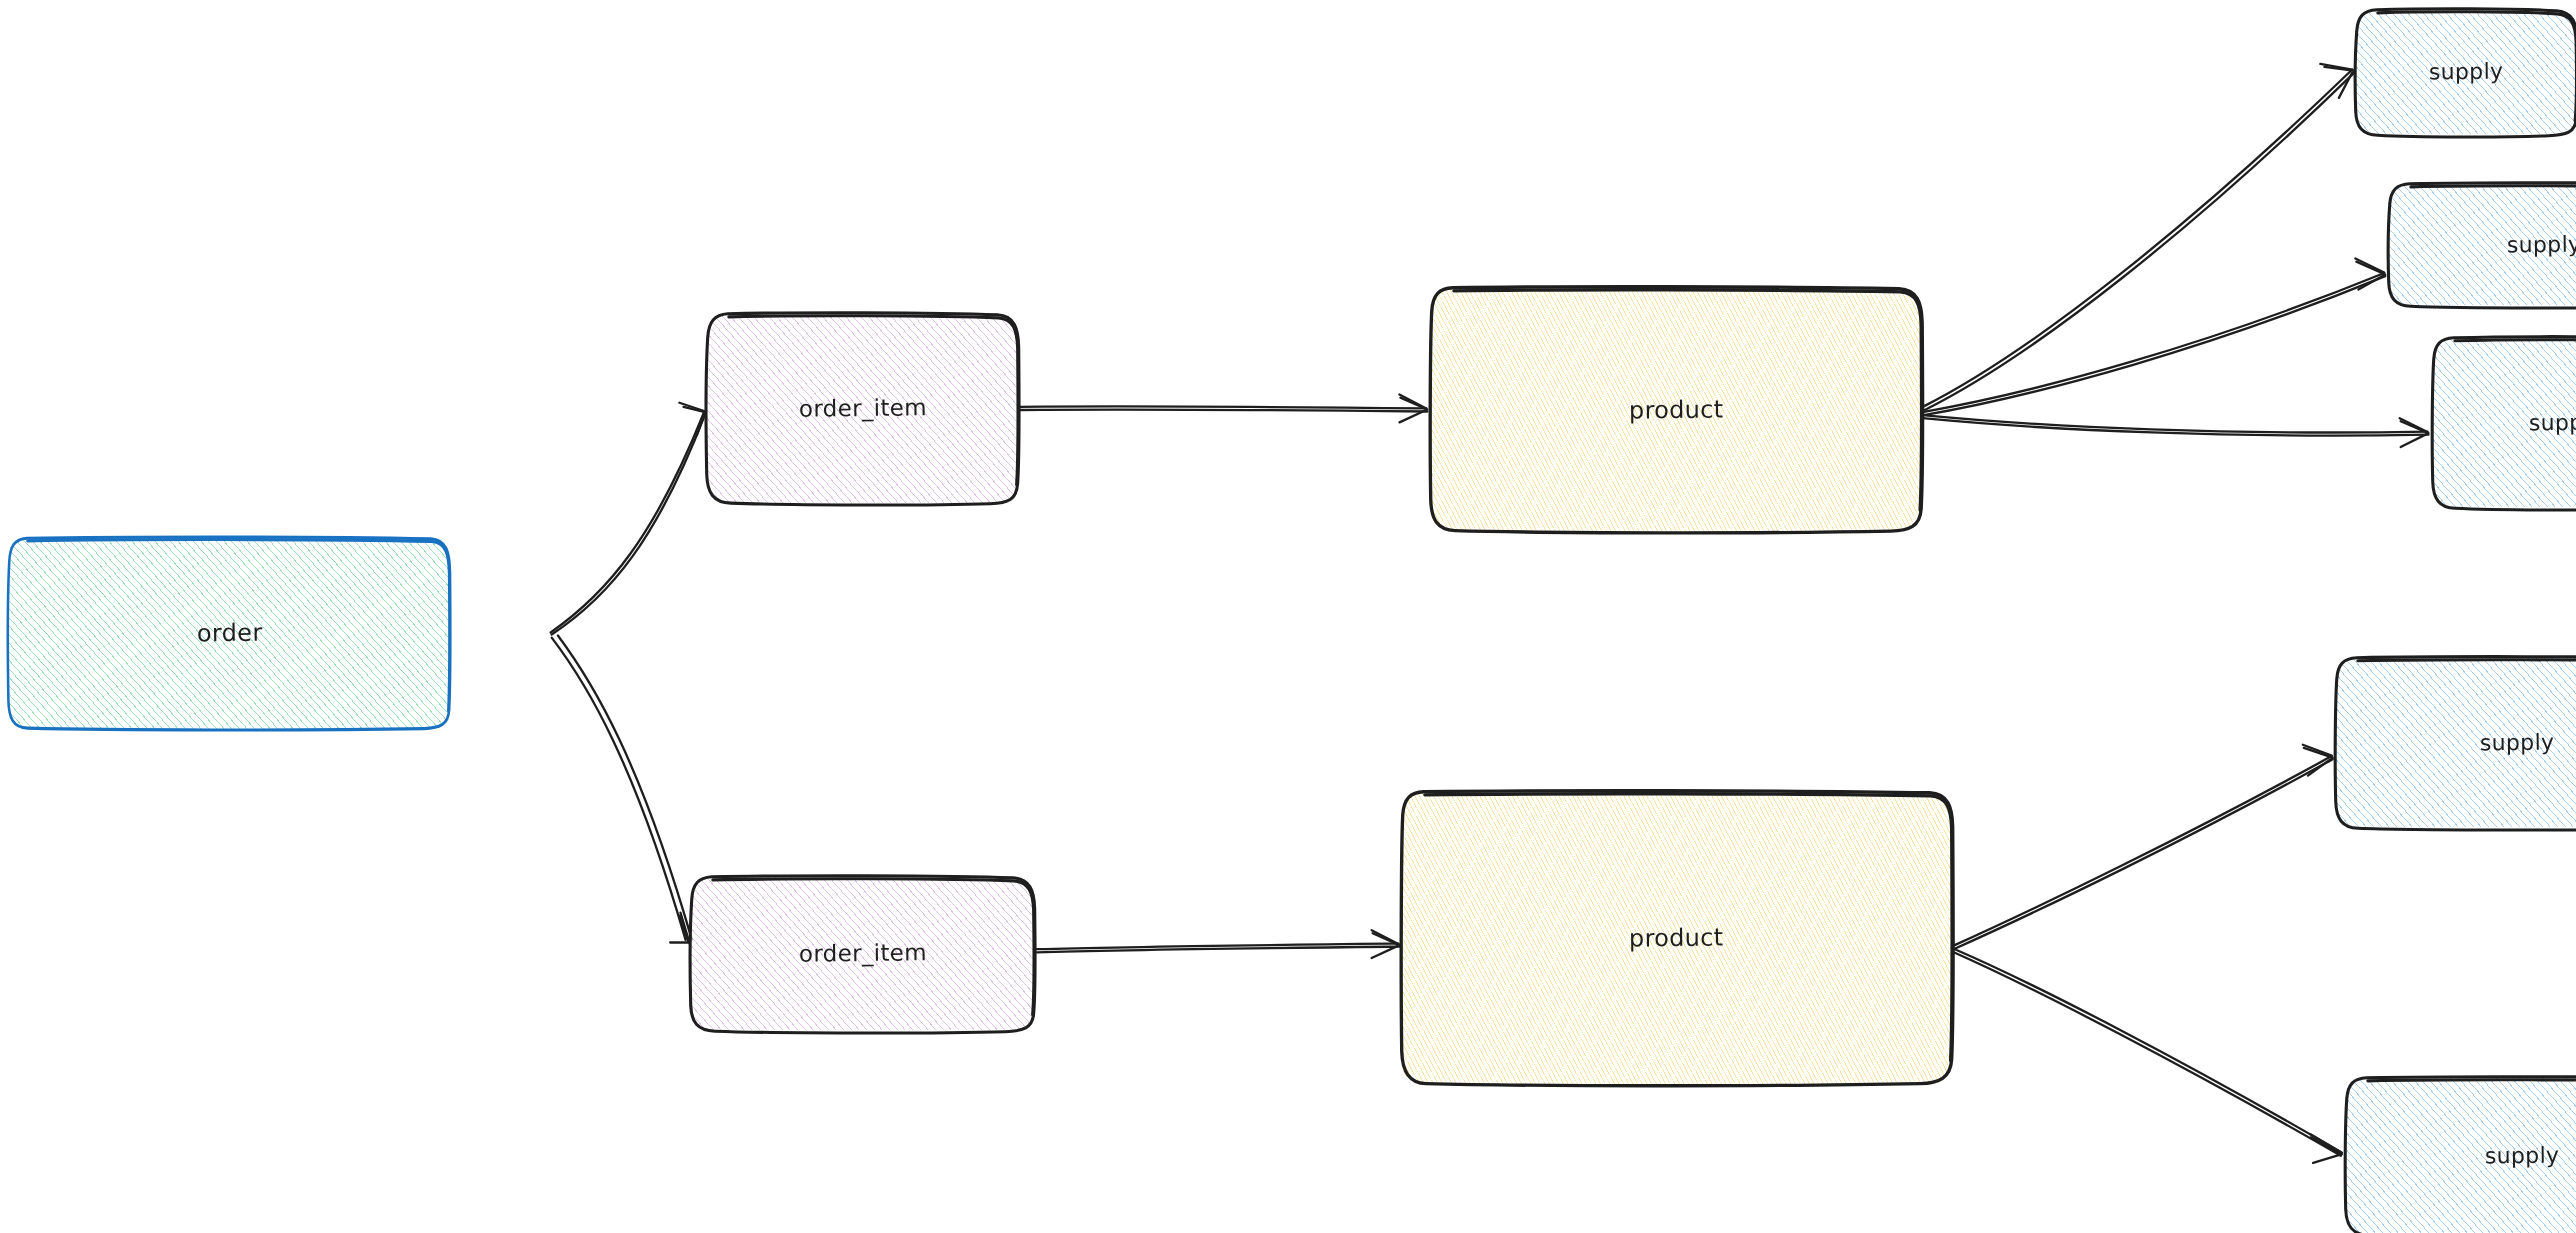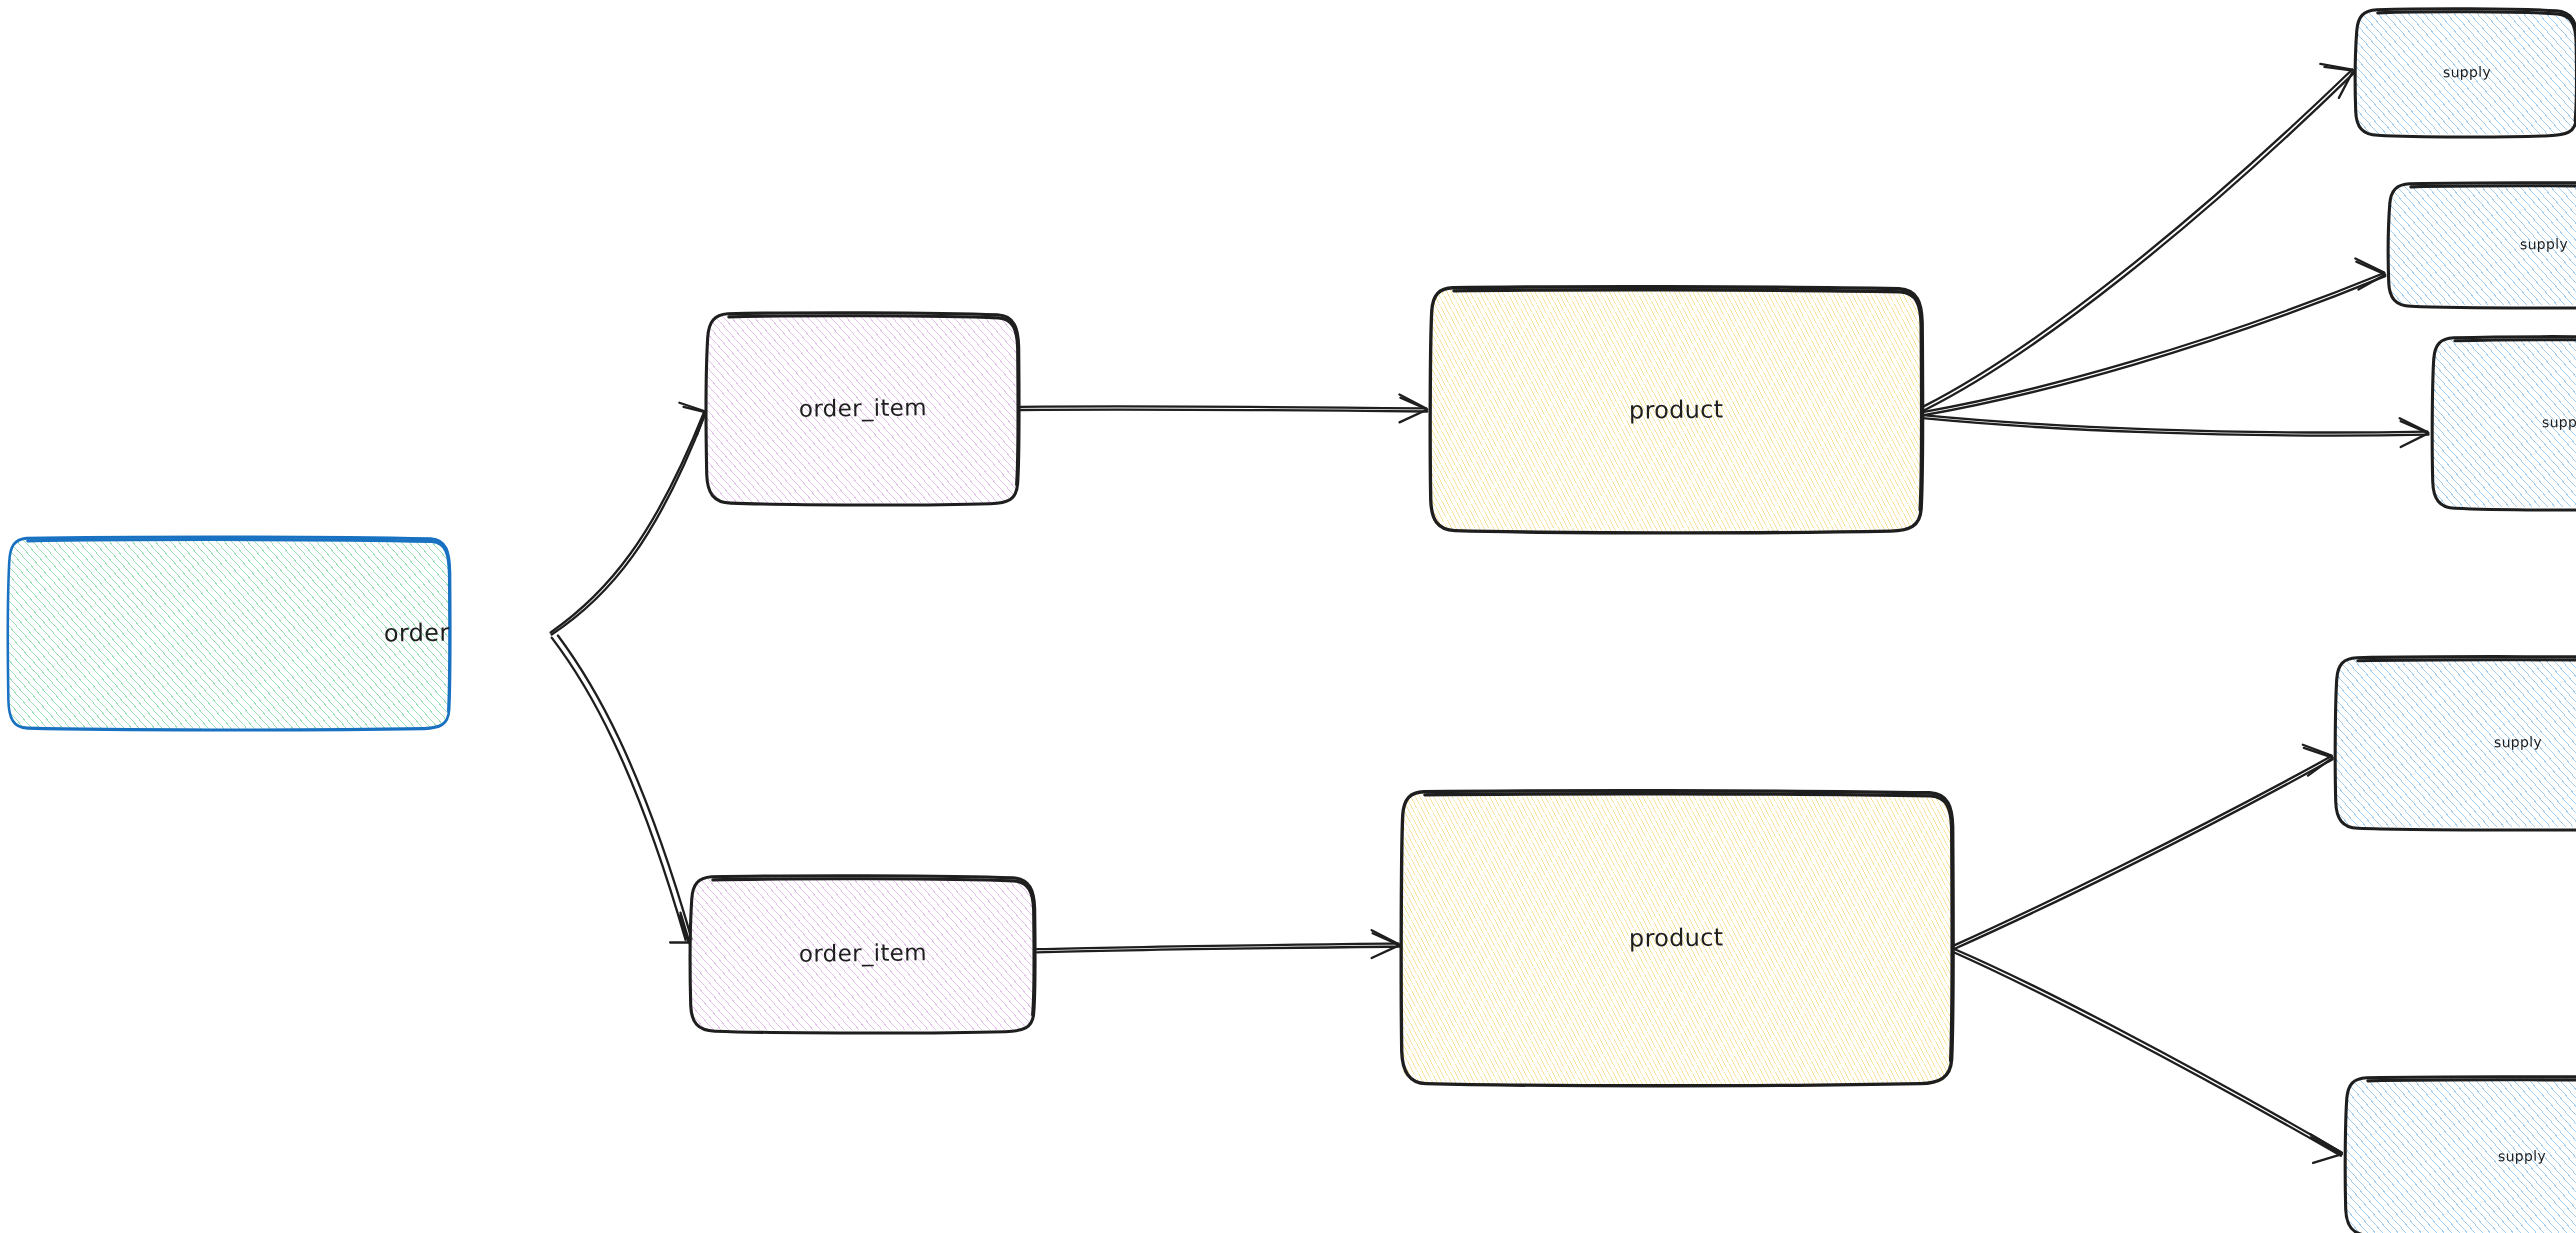--- a/index.html
+++ b/index.html
@@ -86,21 +86,21 @@
     background-image: repeating-linear-gradient(
       48deg,
       #5aa9e6 0px, #5aa9e6 0.8px,
       rgba(255,255,255,0) 0.8px, rgba(255,255,255,0) 5.7px);
     background-color: #ffffff;
     opacity: .55;
   }
 
   .size-lg .node-label { font-size: 24px; }
   .size-md .node-label { font-size: 23px; }
-  .size-sm .node-label { font-size: 14px; }
+  .size-sm .node-label { font-size: 22px; }
 </style>
 </head>
 <body>
 
 <div id="canvas">
 
   <svg id="edge-layer" viewBox="0 0 5240 2394">
     <g fill="none" stroke="#1e1e1e" stroke-width="4.5" stroke-linecap="round" stroke-linejoin="round">
 
       <g>
@@ -162,21 +162,21 @@
       <g>
         <path d="M3792 1842 C3950 1910, 4240 2060, 4546 2238"></path>
         <path d="M3790 1848 C3948 1918, 4238 2068, 4544 2244"></path>
         <path d="M4486 2208 L4546 2241 L4490 2258"></path>
         <path d="M4484 2202 L4544 2237"></path>
       </g>
 
     </g>
   </svg>
 
-  <div class="node fill-green size-lg" style="left:9.3px; top:537px; width:440px; height:192px;justify-content:flex-end;">
+  <div class="node fill-green size-lg" style="left:9.3px; top:537px; width:440px; height:192px;">
     <div class="hatch"></div>
     <svg class="sketch-border" viewBox="0 0 1068 400" preserveAspectRatio="none">
       <g fill="none" stroke="#1971c2" stroke-width="6" stroke-linecap="round" stroke-linejoin="round">
         <path d="M58 16 C260 13, 700 12, 1008 17 C1046 19, 1052 44, 1053 82 C1054 180, 1054 300, 1051 348 C1049 378, 1028 384, 992 385 C700 389, 260 388, 60 384 C26 383, 16 364, 15 330 C13 230, 14 110, 17 62 C19 30, 30 18, 58 16"></path>
         <path d="M60 21 C262 18, 702 17, 1010 22 C1044 24, 1050 48, 1051 86 C1052 182, 1052 302, 1049 350"></path>
       </g>
     </svg>
     <span class="node-label">order</span>
   </div>
 

